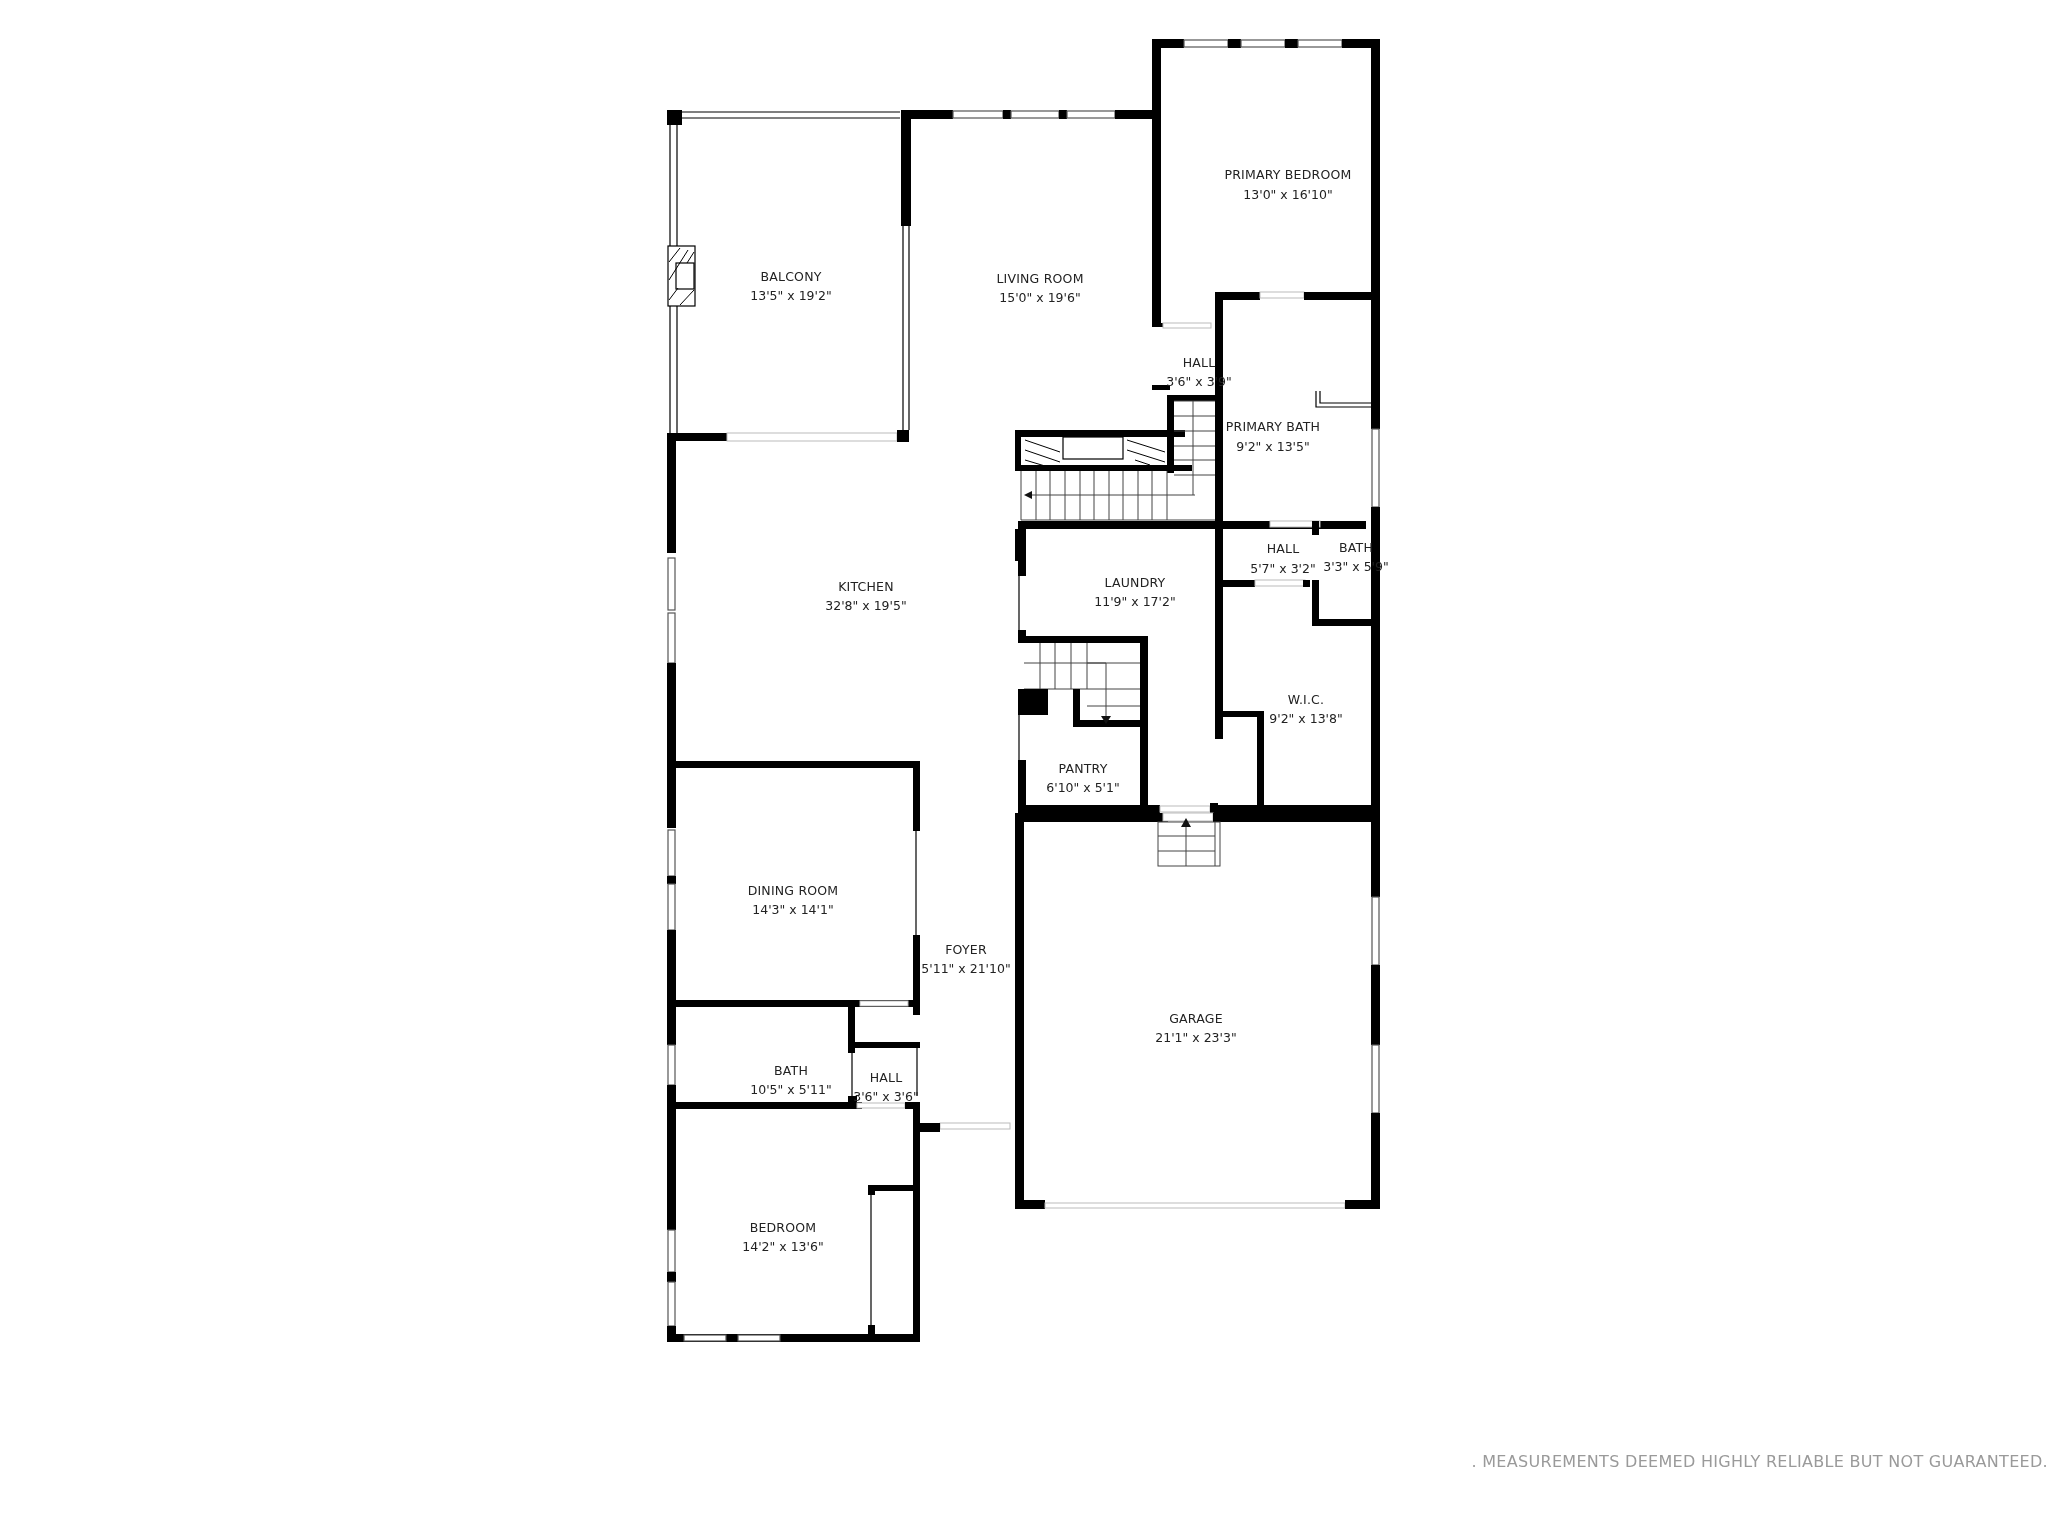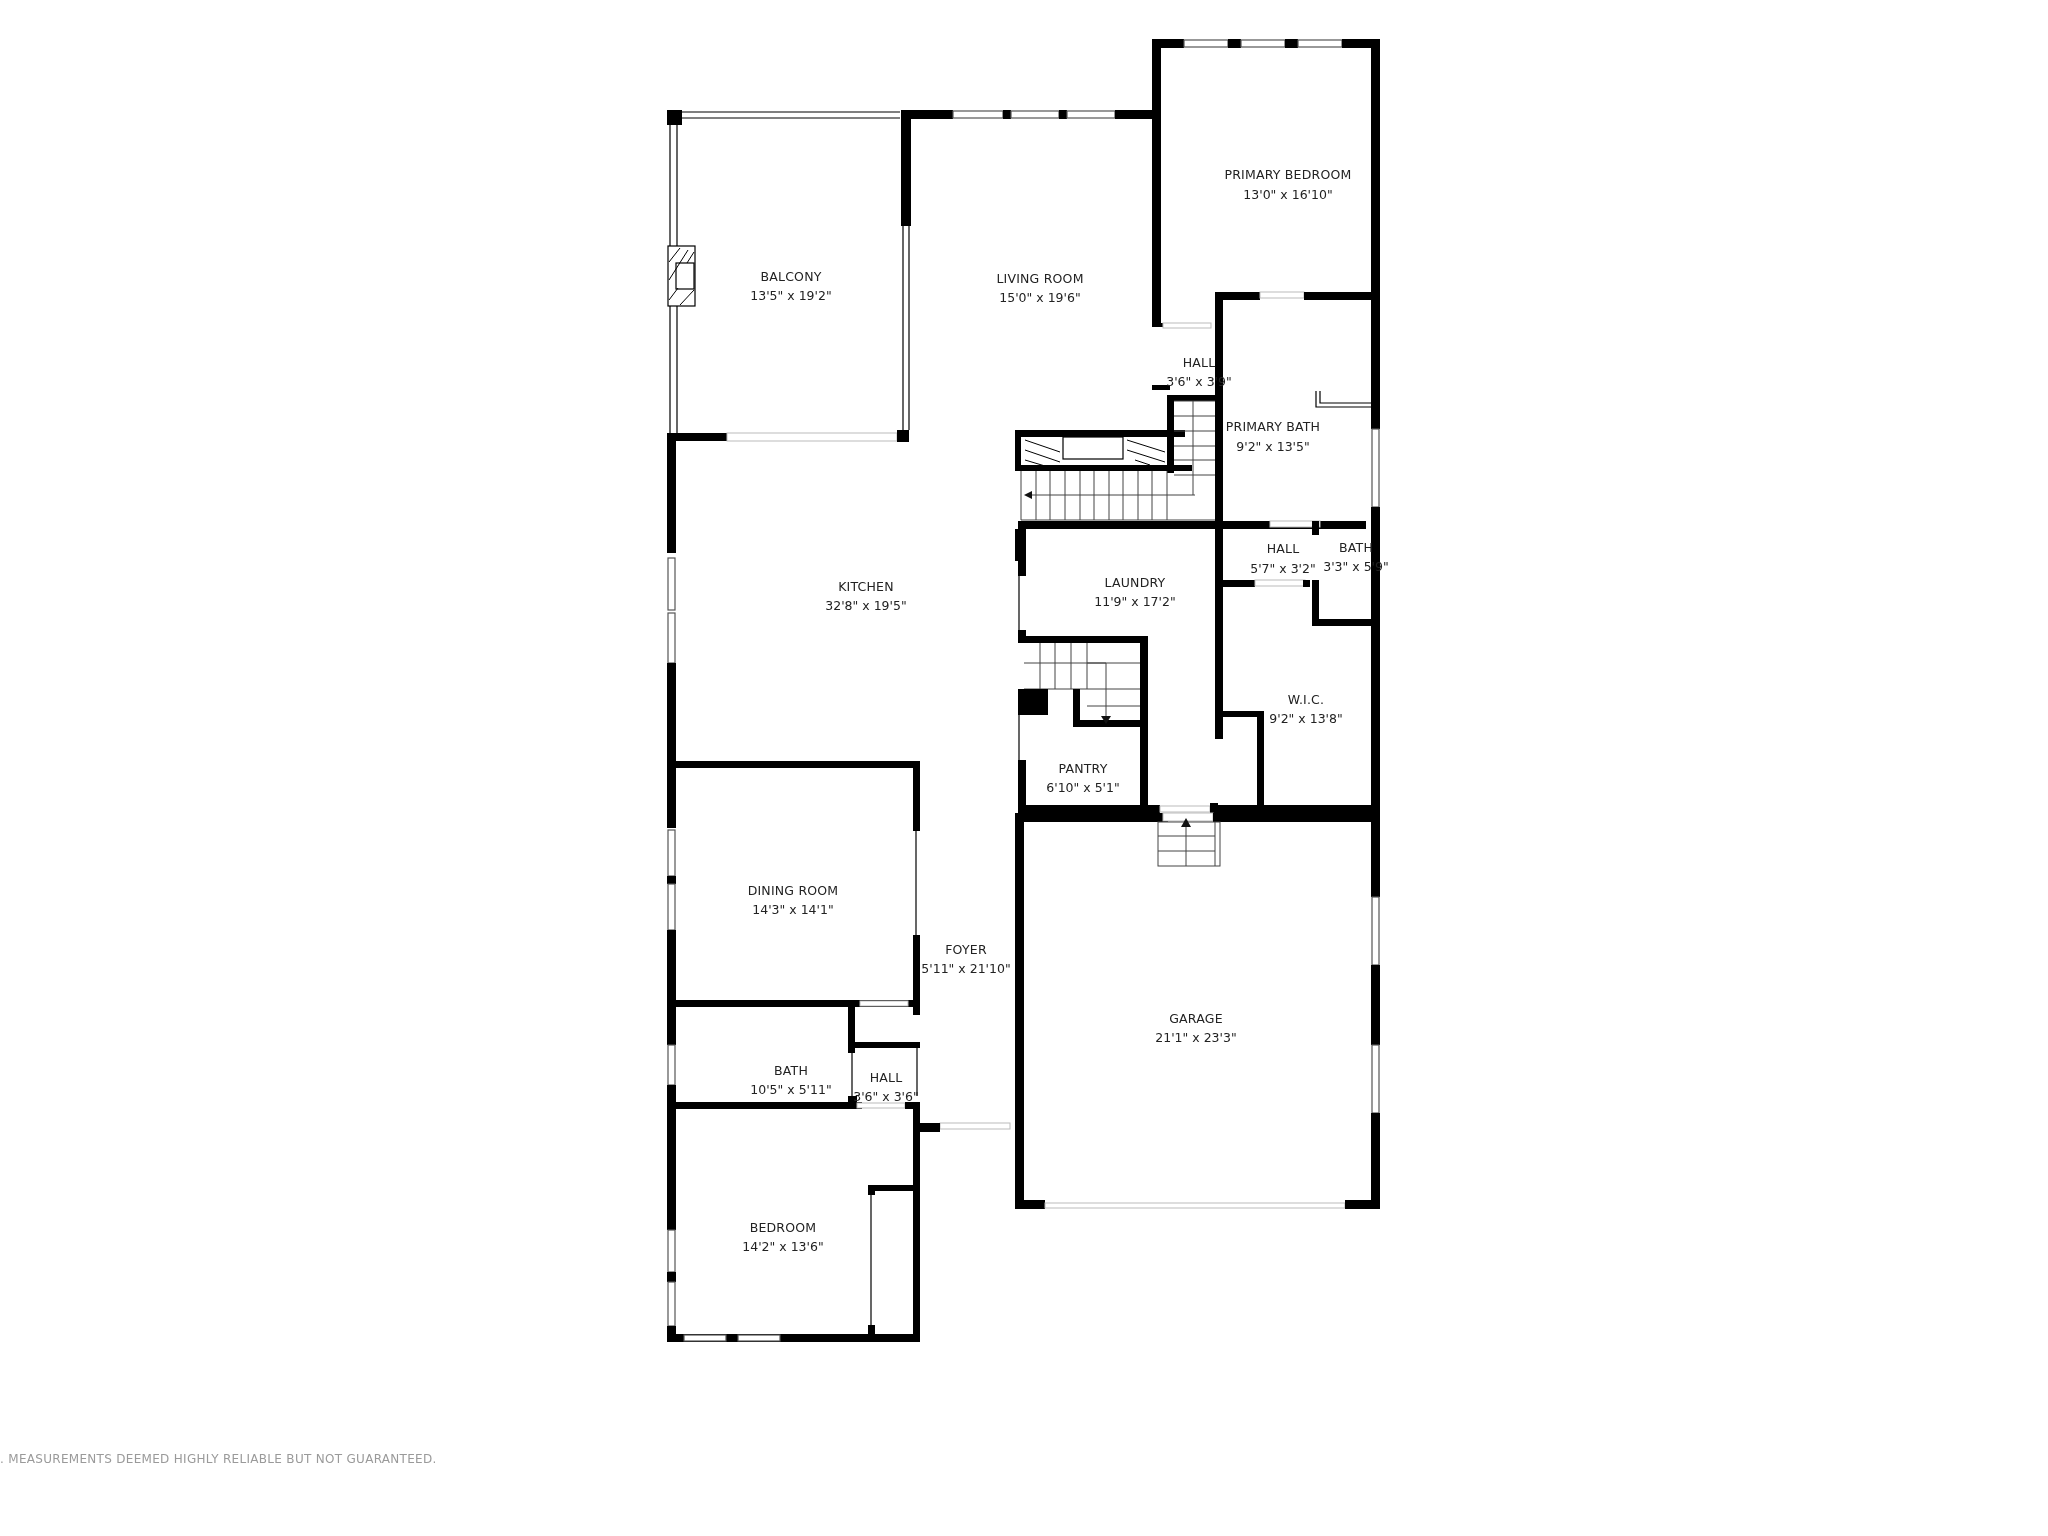--- a/index.html
+++ b/index.html
@@ -5,22 +5,22 @@
   html, body { margin: 0; padding: 0; background: #ffffff; }
   body { width: 2048px; height: 1536px; position: relative; overflow: hidden;
          font-family: "DejaVu Sans", "Liberation Sans", sans-serif; }
   #plan { position: absolute; left: 0; top: 0; width: 2048px; height: 1536px; }
   .wall { fill: #000000; }
   .thin { stroke: #000; stroke-width: 1.2; fill: none; }
   .win { fill: #ffffff; stroke: #555; stroke-width: 1.2; }
   .opening { fill: #ffffff; stroke: #bbbbbb; stroke-width: 1; }
   .room-name { font-size: 12.5px; fill: #222; text-anchor: middle; letter-spacing: 0.2px; }
   .room-dim { font-size: 12.5px; fill: #222; text-anchor: middle; }
-  .disclaimer { position: absolute; left: 0; width: 2048px; top: 1452px; text-align: left;
-                font-size: 12px; color: #9a9a9a; letter-spacing: 0.3px; }
+  .disclaimer { position: absolute; left: 0; width: 2048px; top: 1452px; text-align: right;
+                font-size: 16px; color: #9a9a9a; letter-spacing: 0.3px; }
   .arrow { fill: #111; }
 </style>
 </head>
 <body>
 
 <svg id="plan" viewBox="0 0 2048 1536" xmlns="http://www.w3.org/2000/svg">
 
   <g>
 
     <rect class="wall" x="667" y="110" width="15" height="15"></rect>

